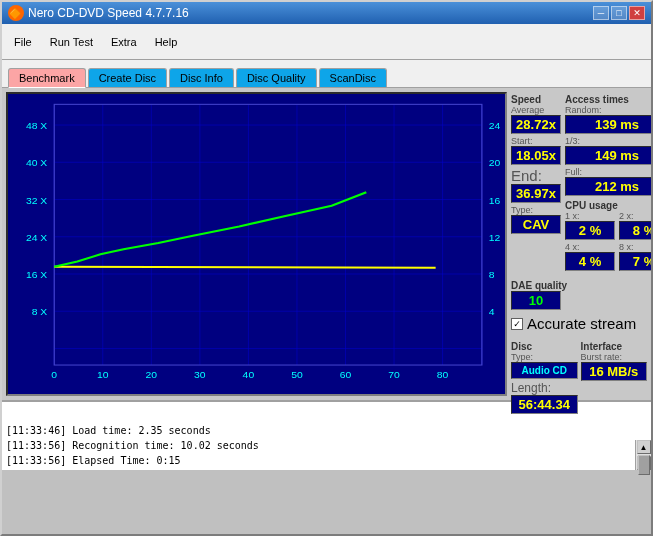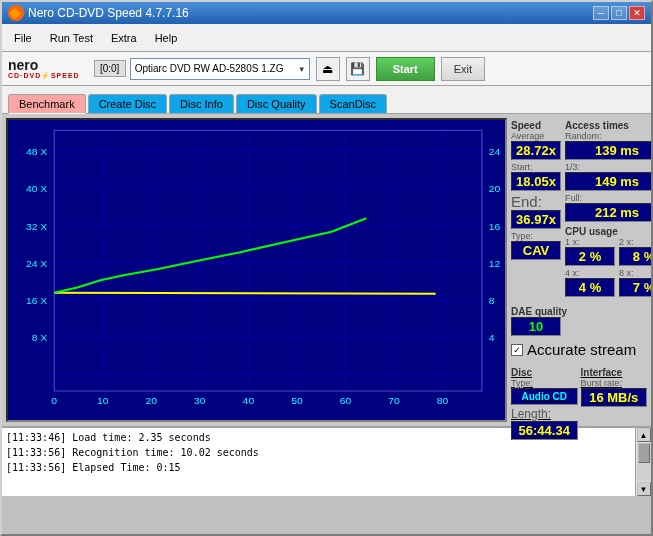--- a/index.html
+++ b/index.html
@@ -24,21 +24,21 @@
       width: 16px; height: 14px; border: 1px solid rgba(255,255,255,0.5);
       background: rgba(255,255,255,0.2); color: white; font-size: 9px;
       display: flex; align-items: center; justify-content: center; cursor: pointer;
     }
     .title-btn.close { background: #d04040; }
 
     
     .menu-bar {
       background: #f0f0f0;
       border-bottom: 1px solid #a0a0a0;
-      height: 28px;
+      height: 36px;
       display: flex;
       align-items: center;
       padding: 0 4px;
       gap: 2px;
     }
     .menu-item {
       padding: 2px 8px;
       cursor: pointer;
       font-size: 11px;
     }
@@ -158,20 +158,21 @@
       font-weight: bold; text-align: center; padding: 2px;
       border: 1px inset #808080; font-size: 10px;
     }
 
     
     .log-area {
       height: 70px;
       border-top: 2px solid #a0a0a0;
       background: white;
       display: flex;
+      align-items: flex-end;
     }
     .log-content {
       flex: 1;
       overflow: hidden;
       padding: 2px 4px;
       font-family: monospace;
       font-size: 10px;
       line-height: 1.5;
     }
     .log-line { white-space: nowrap; }
@@ -212,38 +213,20 @@
     </div>
   </div>
 
   <div class="menu-bar">
     <span class="menu-item">File</span>
     <span class="menu-item">Run Test</span>
     <span class="menu-item">Extra</span>
     <span class="menu-item">Help</span>
   </div>
 
-  <div class="toolbar">
-    <div class="nero-logo">
-      <div class="nero-logo-top">nero</div>
-      <div class="nero-logo-bottom">CD·DVD⚡SPEED</div>
-    </div>
-    <div class="drive-select">
-      <div class="drive-label">[0:0]</div>
-      <div class="drive-dropdown-wrap">
-        <select class="drive-dropdown">
-          <option>Optiarc DVD RW AD-5280S 1.ZG</option>
-        </select>
-      </div>
-    </div>
-    <div class="toolbar-icon-btn" title="Eject">⏏</div>
-    <div class="toolbar-icon-btn" title="Save">💾</div>
-    <button class="start-btn">Start</button>
-    <button class="exit-btn">Exit</button>
-  </div>
 
   <div class="tab-bar">
     <div class="tab active">Benchmark</div>
     <div class="tab">Create Disc</div>
     <div class="tab">Disc Info</div>
     <div class="tab">Disc Quality</div>
     <div class="tab">ScanDisc</div>
   </div>
 
   <div class="main-content" style="height:312px;">
@@ -356,21 +339,21 @@
       <div style="margin-top:4px;">
         <div class="section-header">DAE quality</div>
         <div class="stat-value" style="color:#00ff00;max-width:40px;">10</div>
       </div>
 
       <div class="checkbox-row">
         <div class="mini-checkbox">✓</div>
         <div style="font-size:15px;">Accurate stream</div>
       </div>
 
-      <div style="display:flex;gap:3px;margin-top:4px;text-decoration:underline;">
+      <div style="display:flex;gap:3px;margin-top:4px;">
         <div style="flex:1;">
           <div class="section-header">Disc</div>
           <div style="font-size:9px;color:#555;">Type:</div>
           <div class="disc-type-value">Audio CD</div>
           <div style="font-size:12px;color:#555;margin-top:2px;">Length:</div>
           <div class="stat-value highlight">56:44.34</div>
         </div>
         <div style="flex:1;">
           <div class="section-header">Interface</div>
           <div style="font-size:9px;color:#555;">Burst rate:</div>

